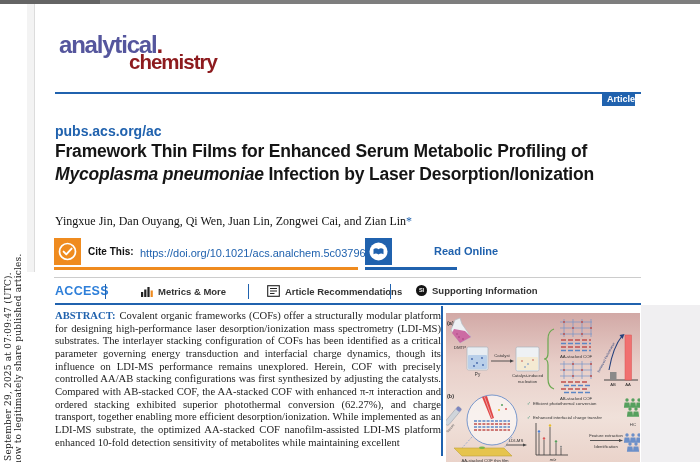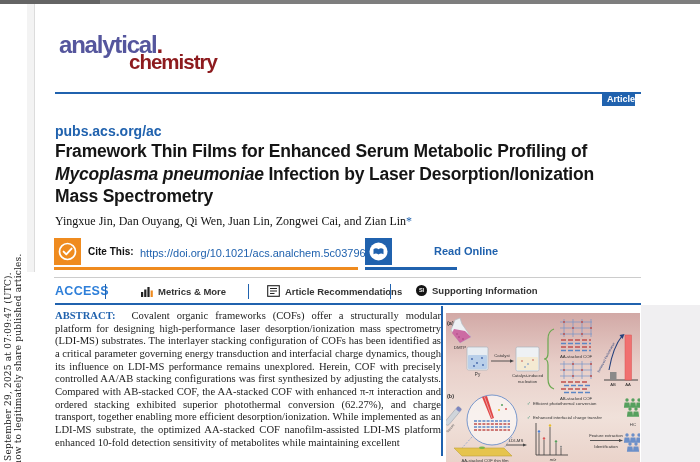--- a/index.html
+++ b/index.html
@@ -53,21 +53,21 @@
   .sep1{left:105px;} .sep2{left:248px;} .sep3{left:390px;}
   .navitem{top:285px;display:flex;align-items:center;gap:5px;font-size:9.5px;font-weight:bold;color:#333;}
   .nav-m{left:141px;} .nav-r{left:267px;} .nav-s{left:416px;}
   .si-circle{width:11px;height:11px;border-radius:50%;background:#141414;color:#fff;
              font-size:5.5px;font-weight:bold;text-align:center;line-height:11px;}
   .brule{left:55px;top:303px;width:586px;height:2.2px;background:#2062ae;}
 
   
   .abstract{left:55px;top:310px;width:386px;height:152px;overflow:hidden;margin:0;
             font:10.6px/12.65px "Liberation Serif",serif;color:#1b1b1b;text-align:justify;}
-  .ab-label{font-weight:bold;color:#2062ae;margin-right:16px;}
+  .ab-label{font-weight:bold;color:#2062ae;margin-right:4px;}
 
   
   .fig{left:446px;top:313px;}
   .vdiv{left:441px;top:306px;width:1.5px;height:150px;background:#2062ae;}
   svg text{font-family:"Liberation Sans",sans-serif;}
 </style>
 </head>
 <body>
 
 <div class="abs topbar-l"></div>
@@ -82,21 +82,20 @@
 <div class="abs logo-c">chemistry</div>
 
 <div class="abs hrule"></div>
 <a class="abs url" href="#">pubs.acs.org/ac</a>
 <div class="abs badge">Article</div>
 
 <h1 class="abs title">
   <br>
   <span>Framework Thin Films for Enhanced Serum Metabolic Profiling of</span><br>
   <span class="it">Mycoplasma pneumoniae</span><span> Infection by Laser Desorption/Ionization</span><br>
-  <span>Mass Spectrometry</span>
 </h1>
 
 <div class="abs authors"><span>Yingxue Jin, Dan Ouyang, Qi Wen, Juan Lin, Zongwei Cai, and Zian Lin</span><span class="mark">*</span></div>
 
 <div class="abs cite-ico">
   <svg width="27" height="27" viewBox="0 0 27 27">
     <circle cx="13.5" cy="13.5" r="8" fill="none" stroke="#fff" stroke-width="1.7"></circle>
     <path d="M9.6 13.6 L12.3 16.4 L17.6 10.6" fill="none" stroke="#fff" stroke-width="1.9" stroke-linecap="round" stroke-linejoin="round"></path>
   </svg>
 </div>

